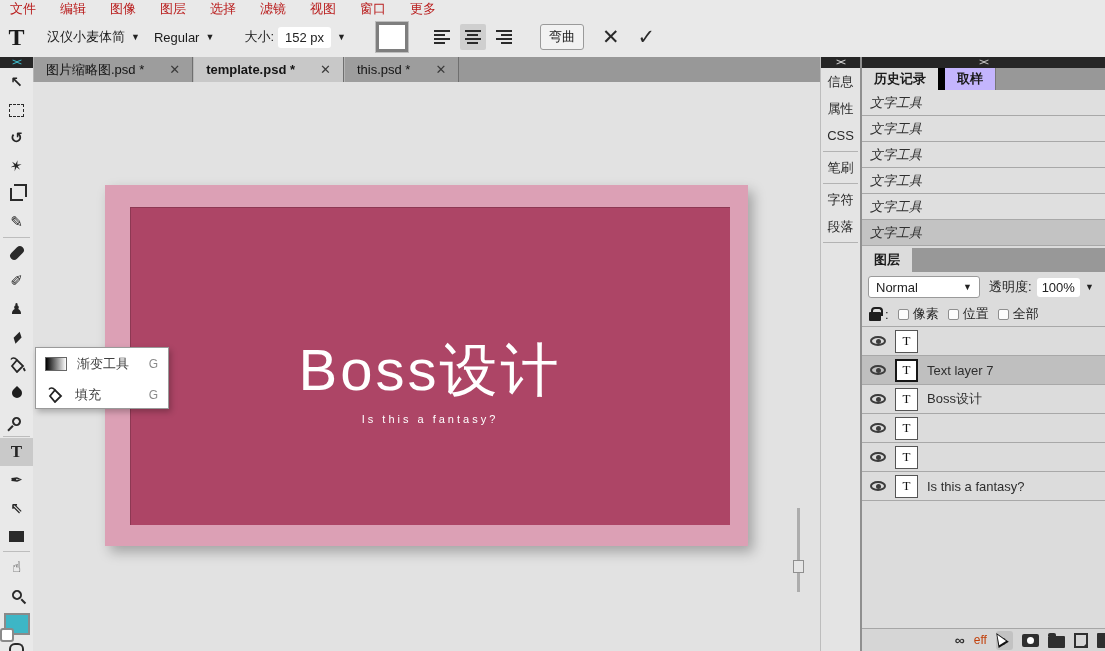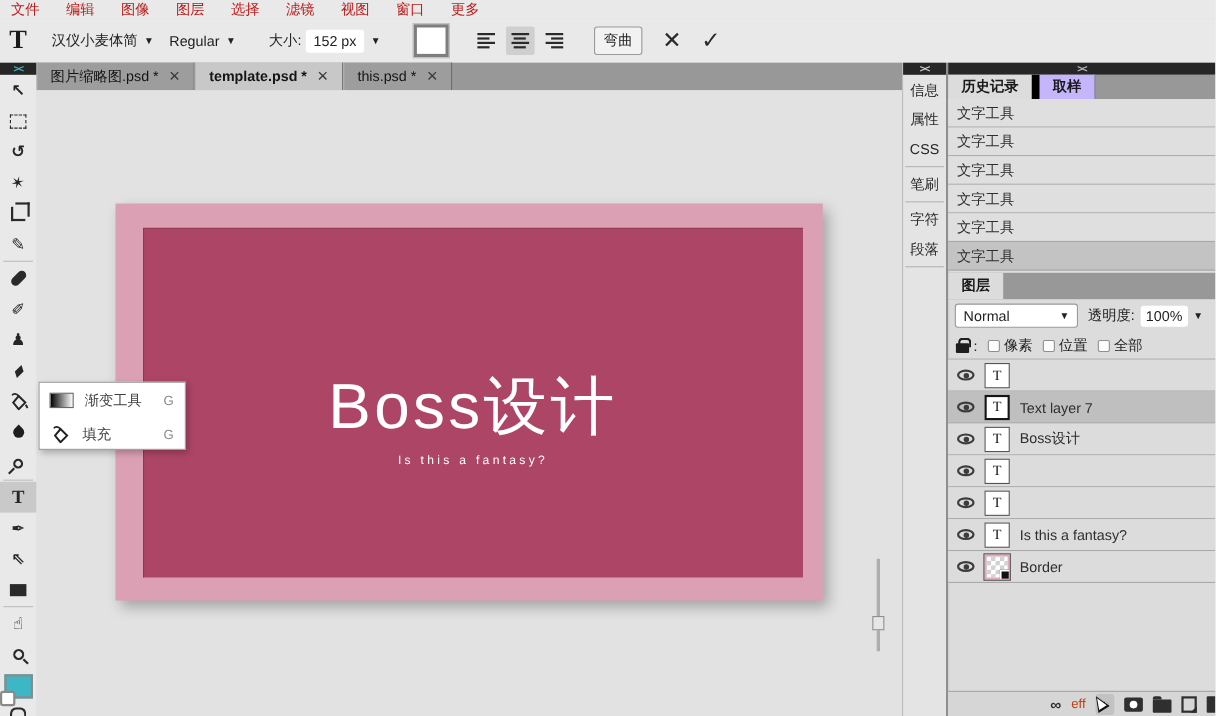--- a/index.html
+++ b/index.html
@@ -57,21 +57,21 @@
   #swatches { position:relative; width:33px; height:40px; margin-top:4px; }
   #fg-swatch { position:absolute; left:4px; top:0; width:26px; height:22px; background:#3db6c6; border:2px solid #8a8a8a; }
   #bg-swatch { position:absolute; left:0px; top:15px; width:14px; height:14px; background:#ffffff;
                border:2px solid #8a8a8a; border-radius:3px; }
   #toolbar-partial { position:absolute; left:9px; bottom:-2px; width:15px; height:10px;
                      border:2px solid #2a2a2a; border-bottom:none; border-radius:6px 6px 0 0; }
 
   
   #tabbar { position:absolute; left:33px; top:57px; width:787px; height:25px; background:#989898;
             display:flex; align-items:flex-end; }
-  .doc-tab { height:25px; display:flex; align-items:center; gap:9px; padding:0 12px; font-size:13px;
+  .doc-tab { height:25px; display:flex; align-items:center; gap:25px; padding:0 12px; font-size:13px;
              color:#141414; background:#9d9d9d; border-right:1px solid #6f6f6f; border-left:1px solid #b5b5b5;margin-top:32px; }
   .doc-tab.active { background:#c8c8c8; font-weight:bold; }
   .tab-close { font-size:13px; font-weight:bold; color:#3a3a3a; }
 
   
   #workspace { position:absolute; left:33px; top:82px; width:787px; bottom:0; background:#e2e2e2; }
   #canvas { position:absolute; left:72px; top:103px; width:643px; height:361px; background:#dca0b5;
             box-shadow:5px 6px 12px rgba(0,0,0,0.28); }
   #canvas-inner { position:absolute; left:25px; top:22px; right:18px; bottom:21px; background:#ad4566;
                   box-shadow:inset 1px 1px 0 rgba(0,0,0,0.18); display:flex; flex-direction:column;
@@ -101,21 +101,21 @@
   
   #rightpanel { position:absolute; left:860px; top:57px; width:245px; bottom:0; background:#dcdcdc;
                 border-left:2px solid #8f8f8f; }
   #rightpanel-head { height:11px; background:#262626; color:#bdbdbd; font-size:9px; font-weight:bold;
                      text-align:center; line-height:10px; letter-spacing:-1px; }
   #panel-tabs { height:22px; background:#989898; display:flex; align-items:stretch; }
   .panel-tab { padding:0 12px; display:flex; align-items:center; font-size:13px; font-weight:bold; color:#1a1a1a; }
   .panel-tab.active { background:#dcdcdc; }
   .panel-tab.inactive { background:#c4b5fd; border-left:7px solid #000000; border-right:1px solid #777; }
   .hrow { height:26px; line-height:26px; padding-left:8px; font-size:13px; color:#2e2e2e;
-          background:#dfdfdf; border-bottom:1px solid #a8a8a8; }
+          background:#dfdfdf; border-bottom:1px solid #a8a8a8;font-style:italic; }
   .hrow.sel { background:#c3c3c3; }
 
   #layers-tabrow { height:24px; background:#989898; display:flex; margin-top:2px; }
   #layers-tab { padding:0 12px; display:flex; align-items:center; background:#dcdcdc; font-size:13px;
                 font-weight:bold; color:#1a1a1a; }
   #blend-row { height:30px; display:flex; align-items:center; padding:0 6px; gap:5px; }
   #blend-select { width:112px; height:22px; background:#fff; border:1px solid #9a9a9a; border-radius:3px;
                   display:flex; align-items:center; justify-content:space-between; padding:0 7px; font-size:13px; }
   #opacity-label { font-size:13px; margin-left:4px; }
   #opacity-box { background:#fff; border-radius:3px; padding:2px 5px; font-size:13px; }
@@ -422,27 +422,20 @@
       <div class="lrow">
         <span class="eye"></span>
         <span class="thumb">T</span>
         <span class="lrow-label"></span>
       </div>
       <div class="lrow">
         <span class="eye"></span>
         <span class="thumb">T</span>
         <span class="lrow-label">Is this a fantasy?</span>
       </div>
-      <div class="lrow">
-        <span class="eye"></span>
-        <span class="thumb checker">
-            <span class="thumb-badge"></span>
-          </span>
-        <span class="lrow-label">Border</span>
-      </div>
     </div>
 
     <div id="layers-footer">
       <span class="foot-ic" style="font-weight:bold">∞</span>
       <span id="eff-label">eff</span>
       <span id="adj-btn">◐</span>
       <span class="icon-mask"></span>
       <span class="icon-folder"></span>
       <span class="icon-newlayer"></span>
       <span class="icon-trash"></span>

